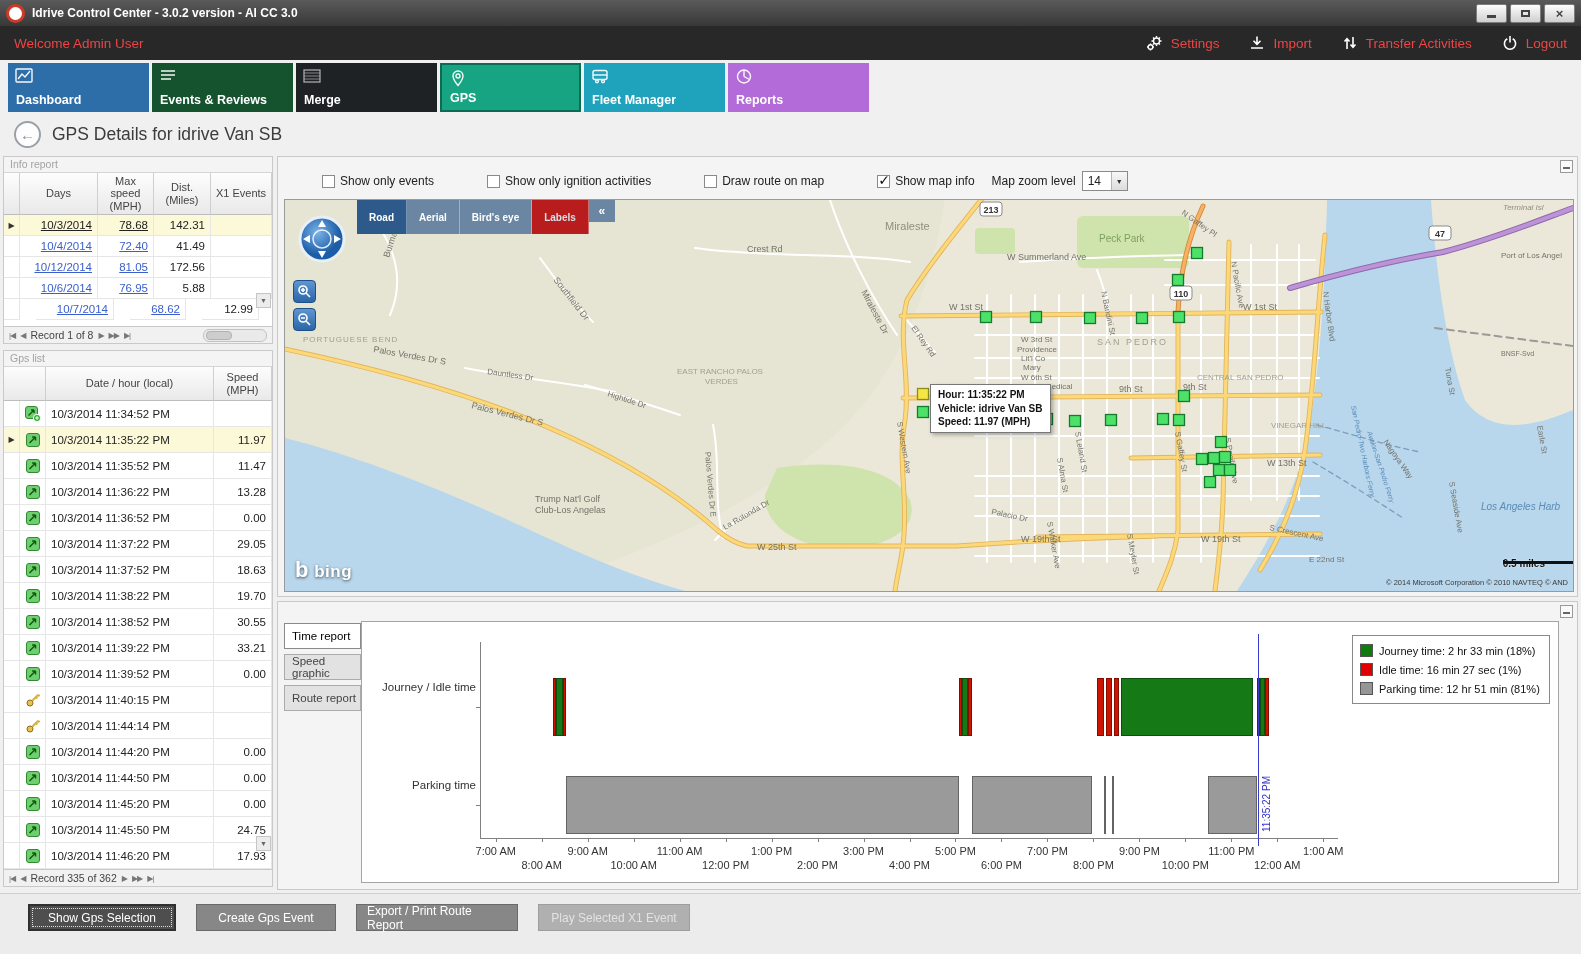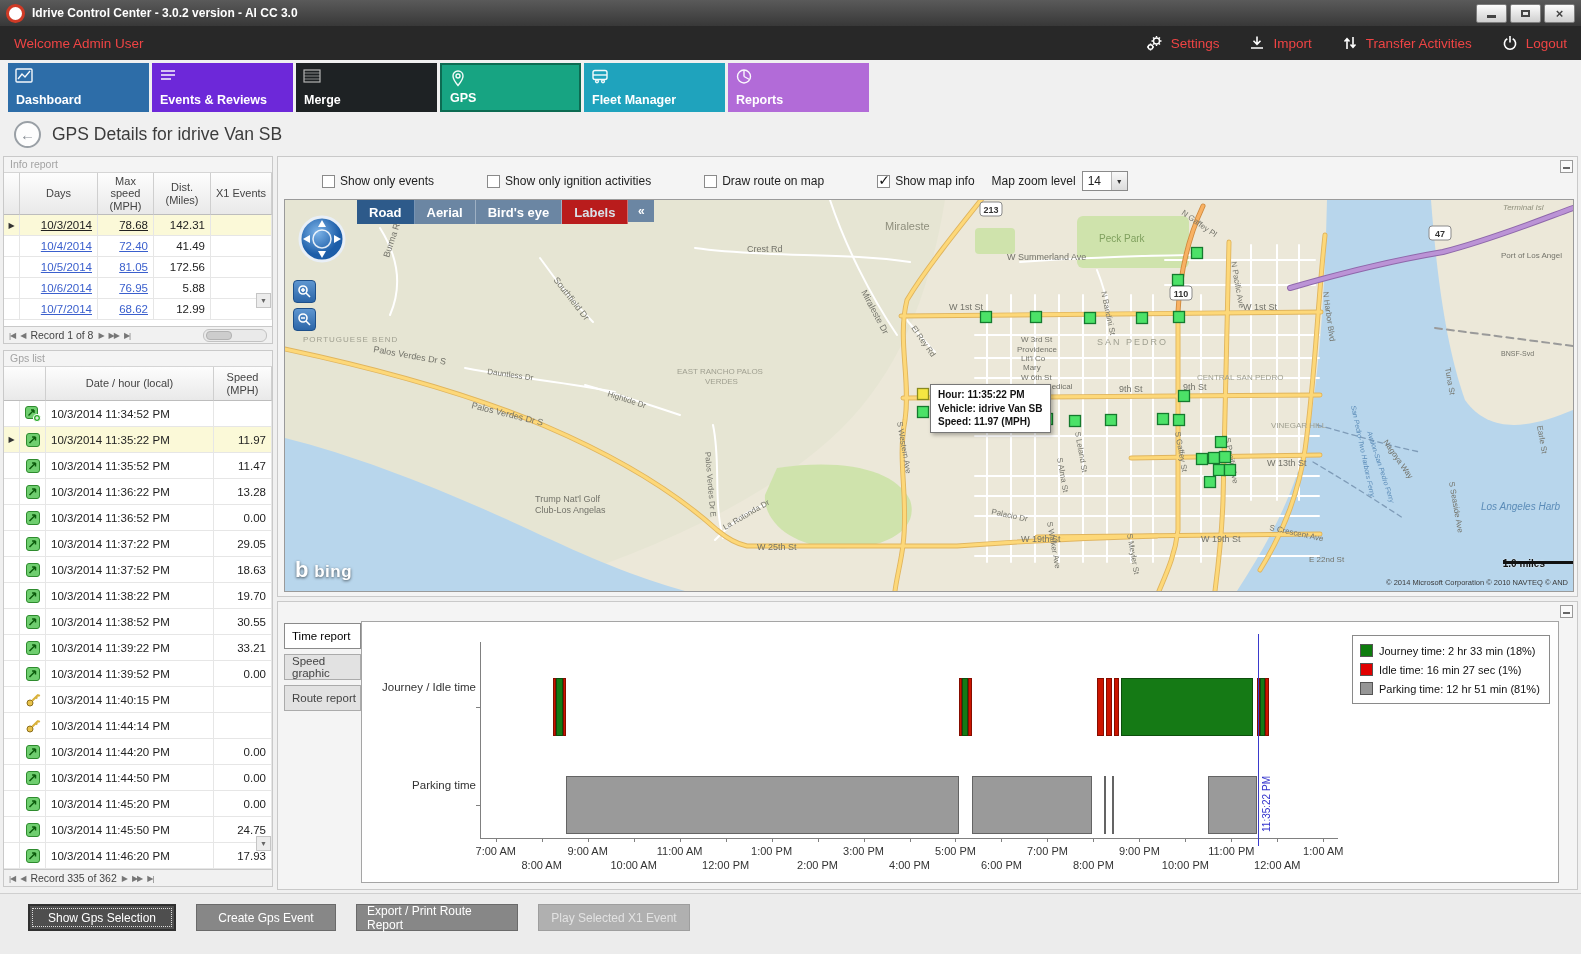--- a/index.html
+++ b/index.html
@@ -80,22 +80,22 @@
   .cb.checked::after{content:"✓";position:absolute;left:0px;top:-4px;font-size:14px;font-weight:bold;color:#111;}
   .zoom-wrap{display:flex;align-items:center;gap:6px;}
   .zoom-select{width:46px;height:20px;border:1px solid #8a8a8a;background:#fff;display:flex;align-items:center;box-sizing:border-box;cursor:pointer;}
   .zoom-select .val{flex:1;padding-left:5px;font-size:12px;}
   .zoom-select .arrow{width:15px;height:100%;background:linear-gradient(#f8f8f8,#dcdcdc);border-left:1px solid #b5b5b5;
     display:flex;align-items:center;justify-content:center;font-size:7px;color:#333;}
 
   
   .map-wrap{position:absolute;left:6px;top:42px;width:1288px;height:391px;border:1px solid #9a9a9a;overflow:hidden;background:#ece8d9;}
   .map-tabs{position:absolute;left:72px;top:0;height:22px;display:flex;z-index:5;}
-  .map-tab{height:24px;display:flex;align-items:center;justify-content:center;padding:0 12px;
-    background:#6b86a3;color:#fff;font-size:13px;font-weight:bold;border-right:1px solid rgba(255,255,255,.35);cursor:pointer;}
+  .map-tab{height:34px;display:flex;align-items:center;justify-content:center;padding:0 12px;
+    background:#6b86a3;color:#fff;font-size:10px;font-weight:bold;border-right:1px solid rgba(255,255,255,.35);cursor:pointer;}
   .map-tab.active{background:#2d5a8a;}
   .map-tab.disabled{background:#b91c1c;color:#d9e0e8;}
   .map-collapse{height:22px;width:26px;background:#6b86a3;color:#fff;display:flex;align-items:center;justify-content:center;
     font-size:12px;font-weight:bold;cursor:pointer;}
   .compass{position:absolute;left:11px;top:13px;z-index:5;cursor:pointer;}
   .zoom-btn{position:absolute;left:8px;width:21px;height:21px;border-radius:4px;z-index:5;cursor:pointer;
     background:linear-gradient(#5e96d0,#2c66a8);border:1px solid #1d4f8a;display:flex;align-items:center;justify-content:center;}
   .map-tooltip{position:absolute;left:645px;top:184px;z-index:6;background:#fff;border:1px solid #777;
     box-shadow:2px 2px 4px rgba(0,0,0,.3);font-size:10px;font-weight:bold;color:#111;padding:3px 7px;line-height:1.35;white-space:nowrap;}
   .bing-logo{position:absolute;left:10px;bottom:8px;z-index:5;color:#fff;font-size:17px;font-weight:bold;
@@ -197,21 +197,21 @@
   </div>
 
   <div class="tiles">
       <div class="tile" style="background: rgb(45, 109, 168);">
         <span class="tile-icon"><svg width="18" height="16" fill="none" stroke="#fff" stroke-width="1.4">
             <rect x="1" y="1" width="16" height="13" rx="1"></rect>
             <path d="M3,11 L7,6 L10,9 L15,3"></path>
           </svg></span>
         <span class="tile-label">Dashboard</span>
       </div>
-      <div class="tile" style="background: #6d28d9;">
+      <div class="tile" style="background: #14532d;">
         <span class="tile-icon"><svg width="18" height="16" fill="none" stroke="#fff" stroke-width="1.6">
             <path d="M2,3 h14 M2,7 h14 M2,11 h10"></path>
           </svg></span>
         <span class="tile-label">Events &amp; Reviews</span>
       </div>
       <div class="tile" style="background: rgb(30, 34, 36);">
         <span class="tile-icon"><svg width="18" height="16" fill="none" stroke="#bbb" stroke-width="1.2">
             <rect x="1" y="2" width="16" height="12"></rect>
             <path d="M1,5 h16 M1,8 h16 M1,11 h16" opacity=".7"></path>
           </svg></span>
@@ -277,40 +277,40 @@
             </div>
             <div class="cell num" style="width: 56px; flex: 0 0 auto;">
               <a class="gridlink">72.40</a>
             </div>
             <div class="cell num" style="width: 57px; flex: 0 0 auto;">41.49</div>
             <div class="cell num" style="width: 61px; flex: 0 0 auto;"></div>
           </div>
           <div class="grid-row" style="height: 21px;">
             <div class="cell ind" style="width: 16px; flex: 0 0 auto;"></div>
             <div class="cell num" style="width: 78px; flex: 0 0 auto;">
-              <a class="gridlink">10/5/2014</a>
+              <a class="gridlink">10/12/2014</a>
             </div>
             <div class="cell num" style="width: 56px; flex: 0 0 auto;">
               <a class="gridlink">81.05</a>
             </div>
             <div class="cell num" style="width: 57px; flex: 0 0 auto;">172.56</div>
             <div class="cell num" style="width: 61px; flex: 0 0 auto;"></div>
           </div>
           <div class="grid-row" style="height: 21px;">
             <div class="cell ind" style="width: 16px; flex: 0 0 auto;"></div>
             <div class="cell num" style="width: 78px; flex: 0 0 auto;">
               <a class="gridlink">10/6/2014</a>
             </div>
             <div class="cell num" style="width: 56px; flex: 0 0 auto;">
               <a class="gridlink">76.95</a>
             </div>
             <div class="cell num" style="width: 57px; flex: 0 0 auto;">5.88</div>
             <div class="cell num" style="width: 61px; flex: 0 0 auto;"></div>
           </div>
-          <div class="grid-row" style="height: 21px;">
+          <div class="grid-row" style="height: 21px; gap: 16px;">
             <div class="cell ind" style="width: 16px; flex: 0 0 auto;"></div>
             <div class="cell num" style="width: 78px; flex: 0 0 auto;">
               <a class="gridlink">10/7/2014</a>
             </div>
             <div class="cell num" style="width: 56px; flex: 0 0 auto; align-items: center;">
               <a class="gridlink">68.62</a>
             </div>
             <div class="cell num" style="width: 57px; flex: 0 0 auto;">12.99</div>
             <div class="cell num" style="width: 61px; flex: 0 0 auto;"></div>
           </div>
@@ -809,21 +809,21 @@
       </div>
 
       <div class="map-tooltip">
         <div>Hour: 11:35:22 PM</div>
         <div>Vehicle: idrive Van SB</div>
         <div>Speed: 11.97 (MPH)</div>
       </div>
 
       <div class="bing-logo"><span class="b">b</span> <span>bing</span></div>
       <div class="map-scale">
-        <div>1.0 miles</div>
+        <div>0.5 miles</div>
         <div class="bar"></div>
       </div>
       <div class="map-attr">© 2014 Microsoft Corporation © 2010 NAVTEQ © AND</div>
     </div>
   </div>
 
   <div id="chart-panel" class="panel">
     <div class="panel-min"></div>
     <div class="rtabs" id="rtabs">
         <div class="rtab active">Time report</div>

